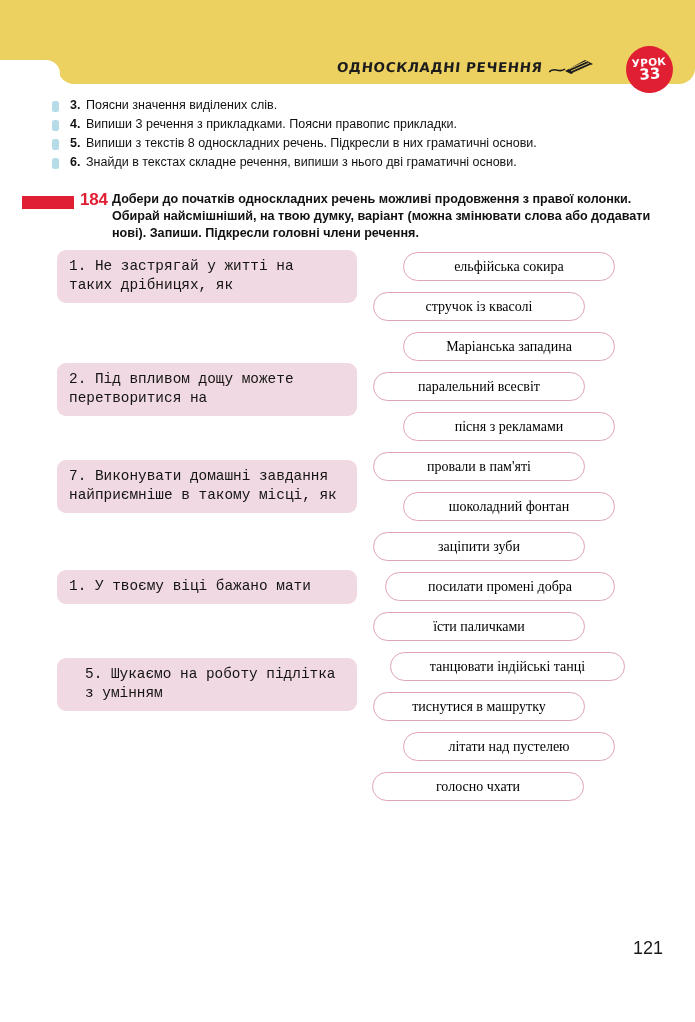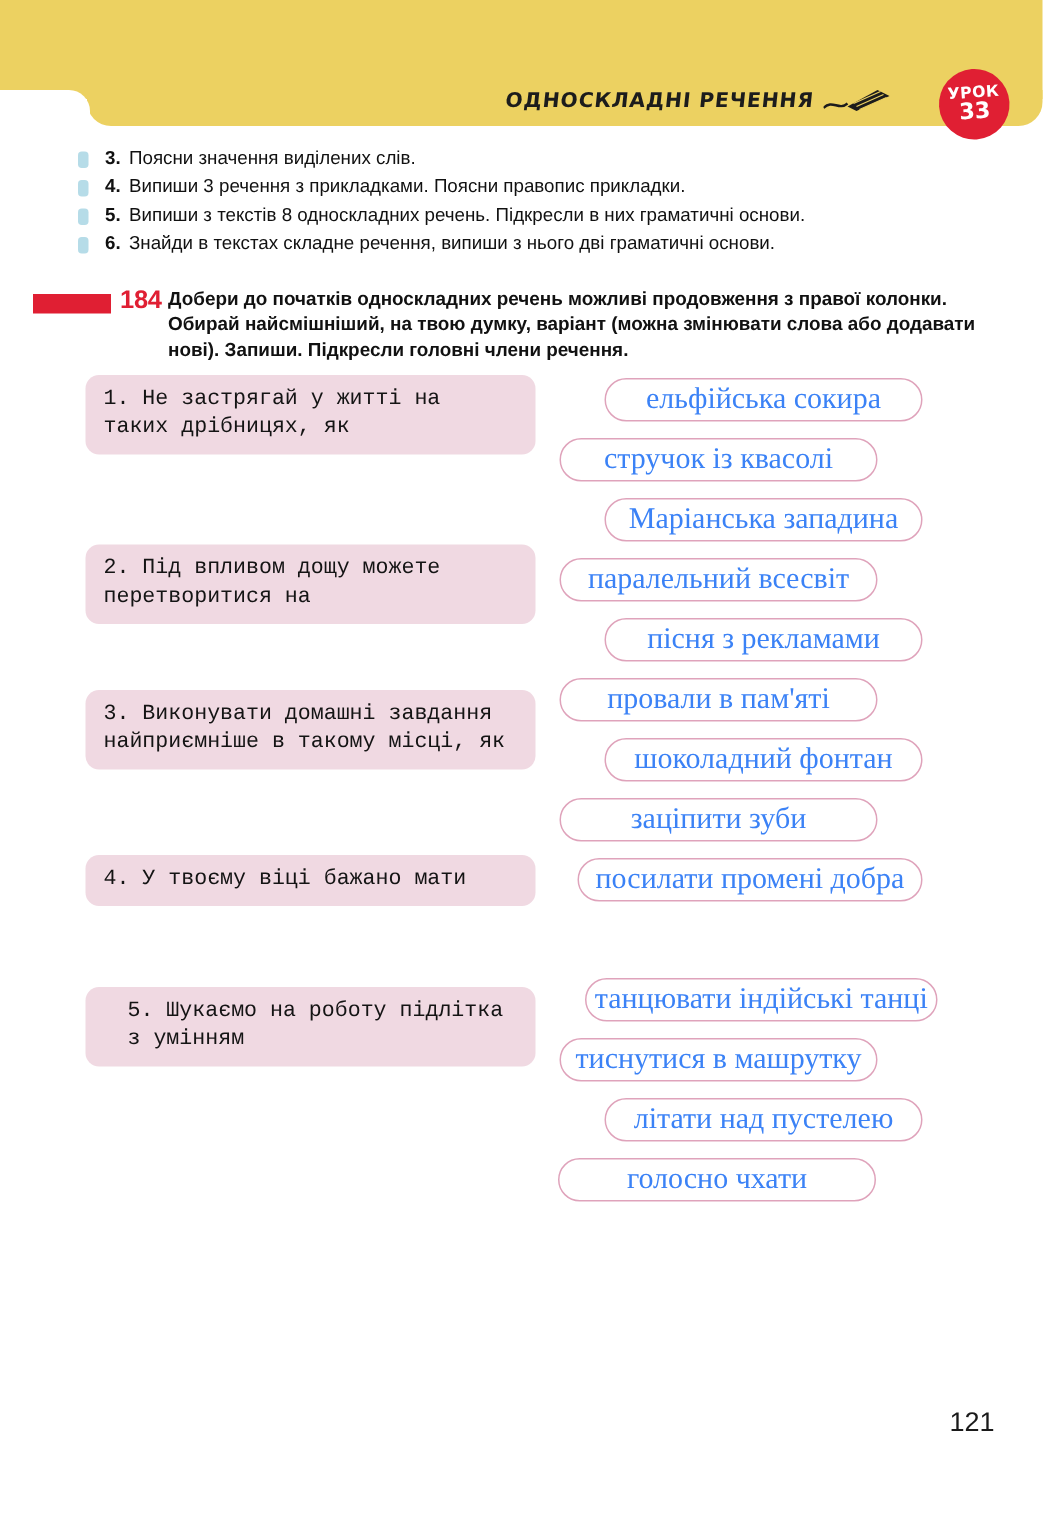--- a/index.html
+++ b/index.html
@@ -200,22 +200,22 @@
     position: absolute;
     height: 29px;
     background: #ffffff;
     border: 1.4px solid #dfa3bb;
     border-radius: 16px;
     box-sizing: border-box;
     display: flex;
     align-items: center;
     justify-content: center;
     font-family: "Liberation Serif", serif;
-    font-size: 20px;
-    color: #3b82f6;
+    font-size: 14px;
+    color: #000000;
     white-space: nowrap;
   }
 
   
   .page-number {
     position: absolute;
     top: 938px;
     right: 32px;
     font-size: 18px;
     color: #1a1a1a;
@@ -277,24 +277,24 @@
 
 <div class="match-area">
 
   <div class="left-box" id="lb0" style="top: 0px; min-height: 46px;">
     <span>1. Не застрягай у житті на таких дрібницях, як</span>
   </div>
   <div class="left-box" id="lb1" style="top: 113px; min-height: 46px;">
     <span>2. Під впливом дощу можете перетворитися на</span>
   </div>
   <div class="left-box" id="lb2" style="top: 210px; min-height: 46px;">
-    <span>3. Виконувати домашні завдання найприємніше в такому місці, як</span>
+    <span>7. Виконувати домашні завдання найприємніше в такому місці, як</span>
   </div>
   <div class="left-box" id="lb3" style="top: 320px; min-height: 29px;">
-    <span>4. У твоєму віці бажано мати</span>
+    <span>1. У твоєму віці бажано мати</span>
   </div>
   <div class="left-box" id="lb4" style="top: 408px; min-height: 46px; padding-left: 28px;">
     <span>5. Шукаємо на роботу підлітка з умінням</span>
   </div>
 
   <div class="pill" id="pl0" style="top: 2px; left: 403px; width: 212px;">
     <span>ельфійська сокира</span>
   </div>
   <div class="pill" id="pl1" style="top: 42px; left: 373px; width: 212px;">
     <span>стручок із квасолі</span>
@@ -313,20 +313,23 @@
   </div>
   <div class="pill" id="pl6" style="top: 242px; left: 403px; width: 212px;">
     <span>шоколадний фонтан</span>
   </div>
   <div class="pill" id="pl7" style="top: 282px; left: 373px; width: 212px;">
     <span>заціпити зуби</span>
   </div>
   <div class="pill" id="pl8" style="top: 322px; left: 385px; width: 230px;">
     <span>посилати промені добра</span>
   </div>
+  <div class="pill" id="pl9" style="top: 362px; left: 373px; width: 212px;">
+    <span>їсти паличками</span>
+  </div>
   <div class="pill" id="pl10" style="top: 402px; left: 390px; width: 235px;">
     <span>танцювати індійські танці</span>
   </div>
   <div class="pill" id="pl11" style="top: 442px; left: 373px; width: 212px;">
     <span>тиснутися в машрутку</span>
   </div>
   <div class="pill" id="pl12" style="top: 482px; left: 403px; width: 212px;">
     <span>літати над пустелею</span>
   </div>
   <div class="pill" id="pl13" style="top: 522px; left: 372px; width: 212px;">

